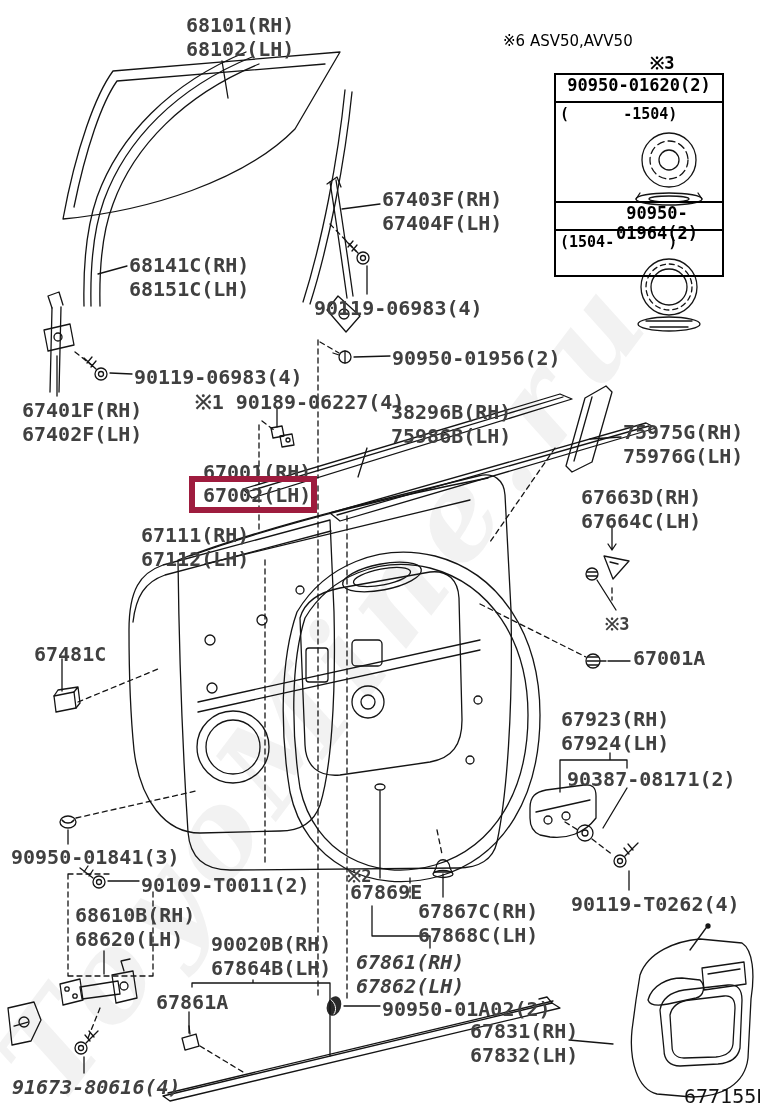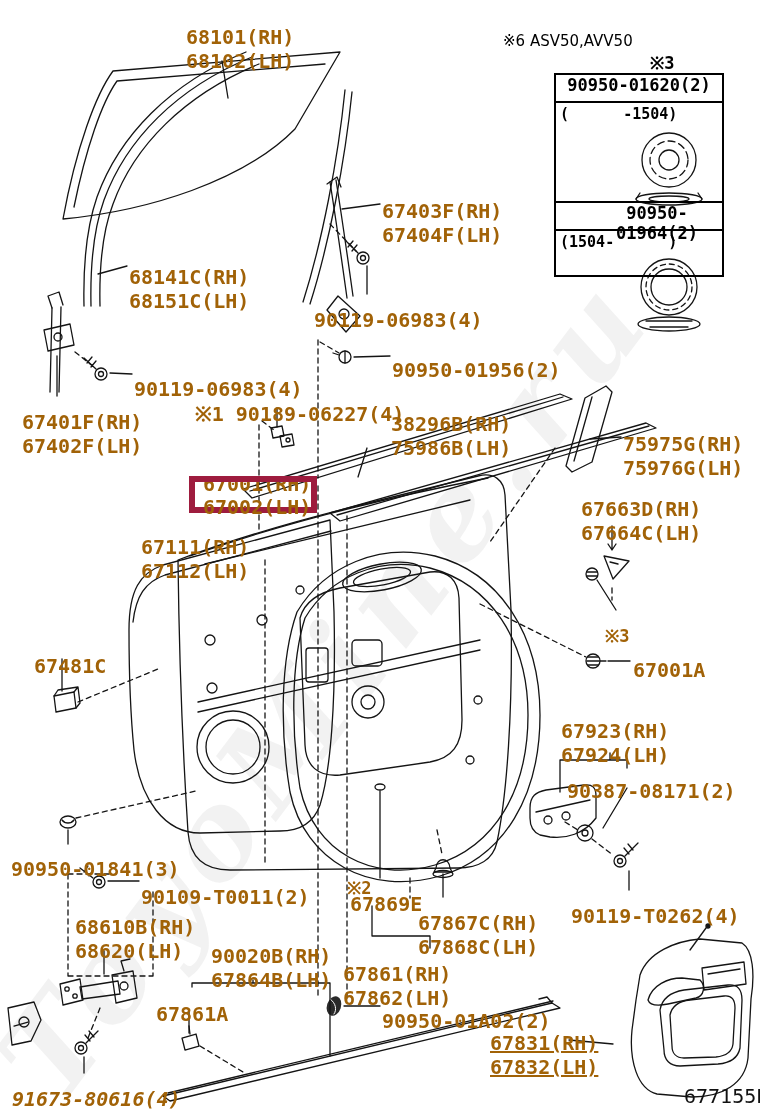--- a/index.html
+++ b/index.html
@@ -3,21 +3,21 @@
 <meta charset="utf-8">
 <style>
   html,body{margin:0;padding:0;background:#fff;}
   #canvas{position:relative;width:760px;height:1112px;background:#fff;overflow:hidden;
           font-family:"DejaVu Sans Mono",monospace;}
   #art{position:absolute;left:0;top:0;z-index:1;}
   .watermark{position:absolute;left:-30px;top:1040px;transform:rotate(-53deg);transform-origin:0 0;
              font:italic 700 120px "DejaVu Serif",serif;color:rgba(70,70,70,.07);
              letter-spacing:14px;white-space:nowrap;z-index:0;}
   .part-label{position:absolute;z-index:2;font:700 20px/24px "DejaVu Sans Mono",monospace;
-              color:#a16207;white-space:pre;margin-top:12px;}
+              color:#404040;white-space:pre;}
   .note{position:absolute;z-index:2;font:400 15px/23px "DejaVu Sans",sans-serif;color:#000;}
   .ref{position:absolute;z-index:2;font:700 17px "DejaVu Sans Mono",monospace;color:#000;}
   .inset-box{position:absolute;left:554px;top:73px;width:170px;height:204px;
              border:2px solid #000;box-sizing:border-box;z-index:2;background:transparent;}
   .inset-header{height:26px;line-height:26px;text-align:center;
                 font:700 17px "DejaVu Sans Mono",monospace;}
   .ih1{border-bottom:2px solid #000;}
   .ih2{position:absolute;top:126px;left:0;right:0;border-top:2px solid #000;border-bottom:2px solid #000;padding-left:36px;}
   .inset-range{position:absolute;left:4px;font:700 15px "DejaVu Sans Mono",monospace;white-space:pre;}
   .ir1{top:30px;} .ir2{top:158px;}
@@ -303,21 +303,21 @@
       <div class="part-label" style="left: 561px; top: 707px;"><div>67923(RH)</div><div>67924(LH)</div></div>
       <div class="part-label" style="left: 567px; top: 767px;"><div>90387-08171(2)</div></div>
       <div class="part-label" style="left: 11px; top: 845px;"><div>90950-01841(3)</div></div>
       <div class="part-label" style="left: 141px; top: 873px;"><div>90109-T0011(2)</div></div>
       <div class="part-label" style="left: 75px; top: 903px;"><div>68610B(RH)</div><div>68620(LH)</div></div>
       <div class="part-label" style="left: 347px; top: 864px; font-size: 17px;"><div>※2</div></div>
       <div class="part-label" style="left: 350px; top: 880px;"><div>67869E</div></div>
       <div class="part-label" style="left: 418px; top: 899px;"><div>67867C(RH)</div><div>67868C(LH)</div></div>
       <div class="part-label" style="left: 571px; top: 892px;"><div>90119-T0262(4)</div></div>
       <div class="part-label" style="left: 211px; top: 932px;"><div>90020B(RH)</div><div>67864B(LH)</div></div>
-      <div class="part-label" style="left: 343px; top: 950px;"><div>67861(RH)</div><div>67862(LH)</div></div>
+      <div class="part-label" style="left: 356px; top: 950px; font-style: italic;"><div>67861(RH)</div><div>67862(LH)</div></div>
       <div class="part-label" style="left: 156px; top: 990px;"><div>67861A</div></div>
       <div class="part-label" style="left: 382px; top: 997px;"><div>90950-01A02(2)</div></div>
-      <div class="part-label" style="left: 490px; top: 1019px; text-decoration: underline;"><div>67831(RH)</div><div>67832(LH)</div></div>
+      <div class="part-label" style="left: 470px; top: 1019px;"><div>67831(RH)</div><div>67832(LH)</div></div>
       <div class="part-label" style="left: 12px; top: 1075px; font-style: italic;"><div>91673-80616(4)</div></div>
     </div>
 
   <div id="diagram-id">677155E</div>
 </div>
 
 </body></html>

